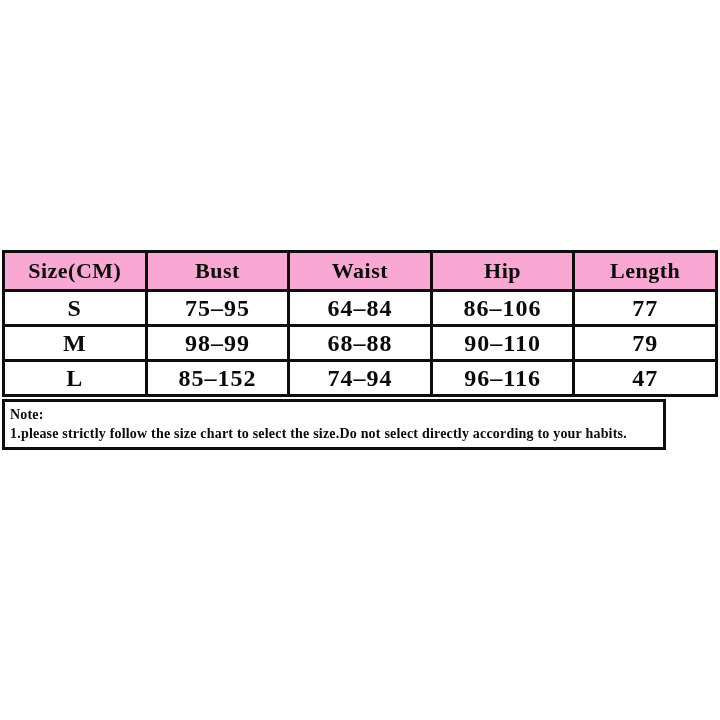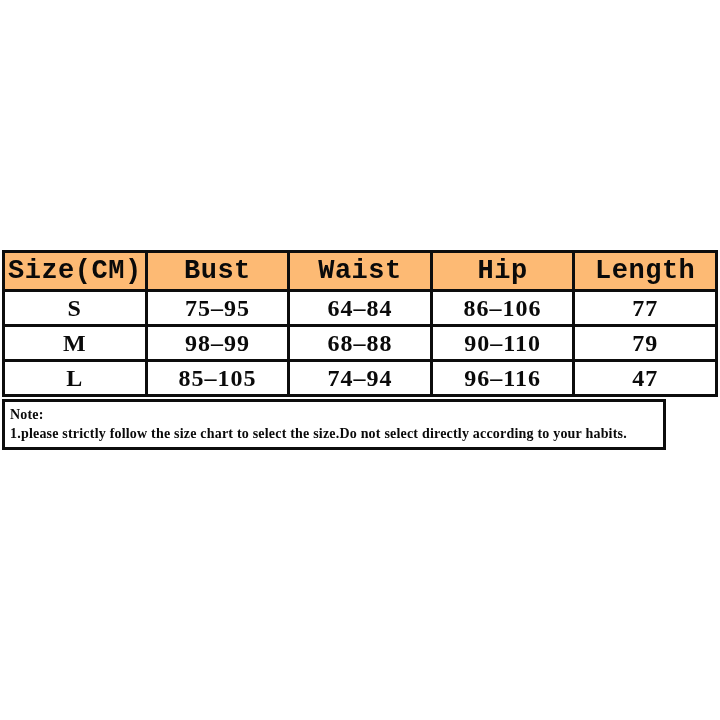--- a/index.html
+++ b/index.html
@@ -28,25 +28,24 @@
   table.size-chart td {
     border: 3px solid #0d0d0d;
     text-align: center;
     vertical-align: middle;
     font-weight: bold;
     padding: 0;
     overflow: hidden;
     white-space: nowrap;
   }
   table.size-chart th {
-    background: #fdba74;
+    background: #f9a8d4;
     height: 36px;
-    font-size: 27px;
+    font-size: 22px;
     letter-spacing: 0.5px;
-    font-family: Liberation Mono, monospace;
   }
   table.size-chart td {
     background: #ffffff;
     height: 32px;
     font-size: 24px;
     letter-spacing: 1px;
   }
   .note-box {
     position: absolute;
     left: 2px;
@@ -90,21 +89,21 @@
       </tr>
       <tr>
         <td>M</td>
         <td>98–99</td>
         <td>68–88</td>
         <td>90–110</td>
         <td>79</td>
       </tr>
       <tr>
         <td>L</td>
-        <td>85–105</td>
+        <td>85–152</td>
         <td>74–94</td>
         <td>96–116</td>
         <td>47</td>
       </tr>
     </tbody>
   </table>
 
   <div class="note-box">
     <div class="note-line">Note:</div>
     <div class="note-line">1.please strictly follow the size chart to select the size.Do not select directly according to your habits.</div>

